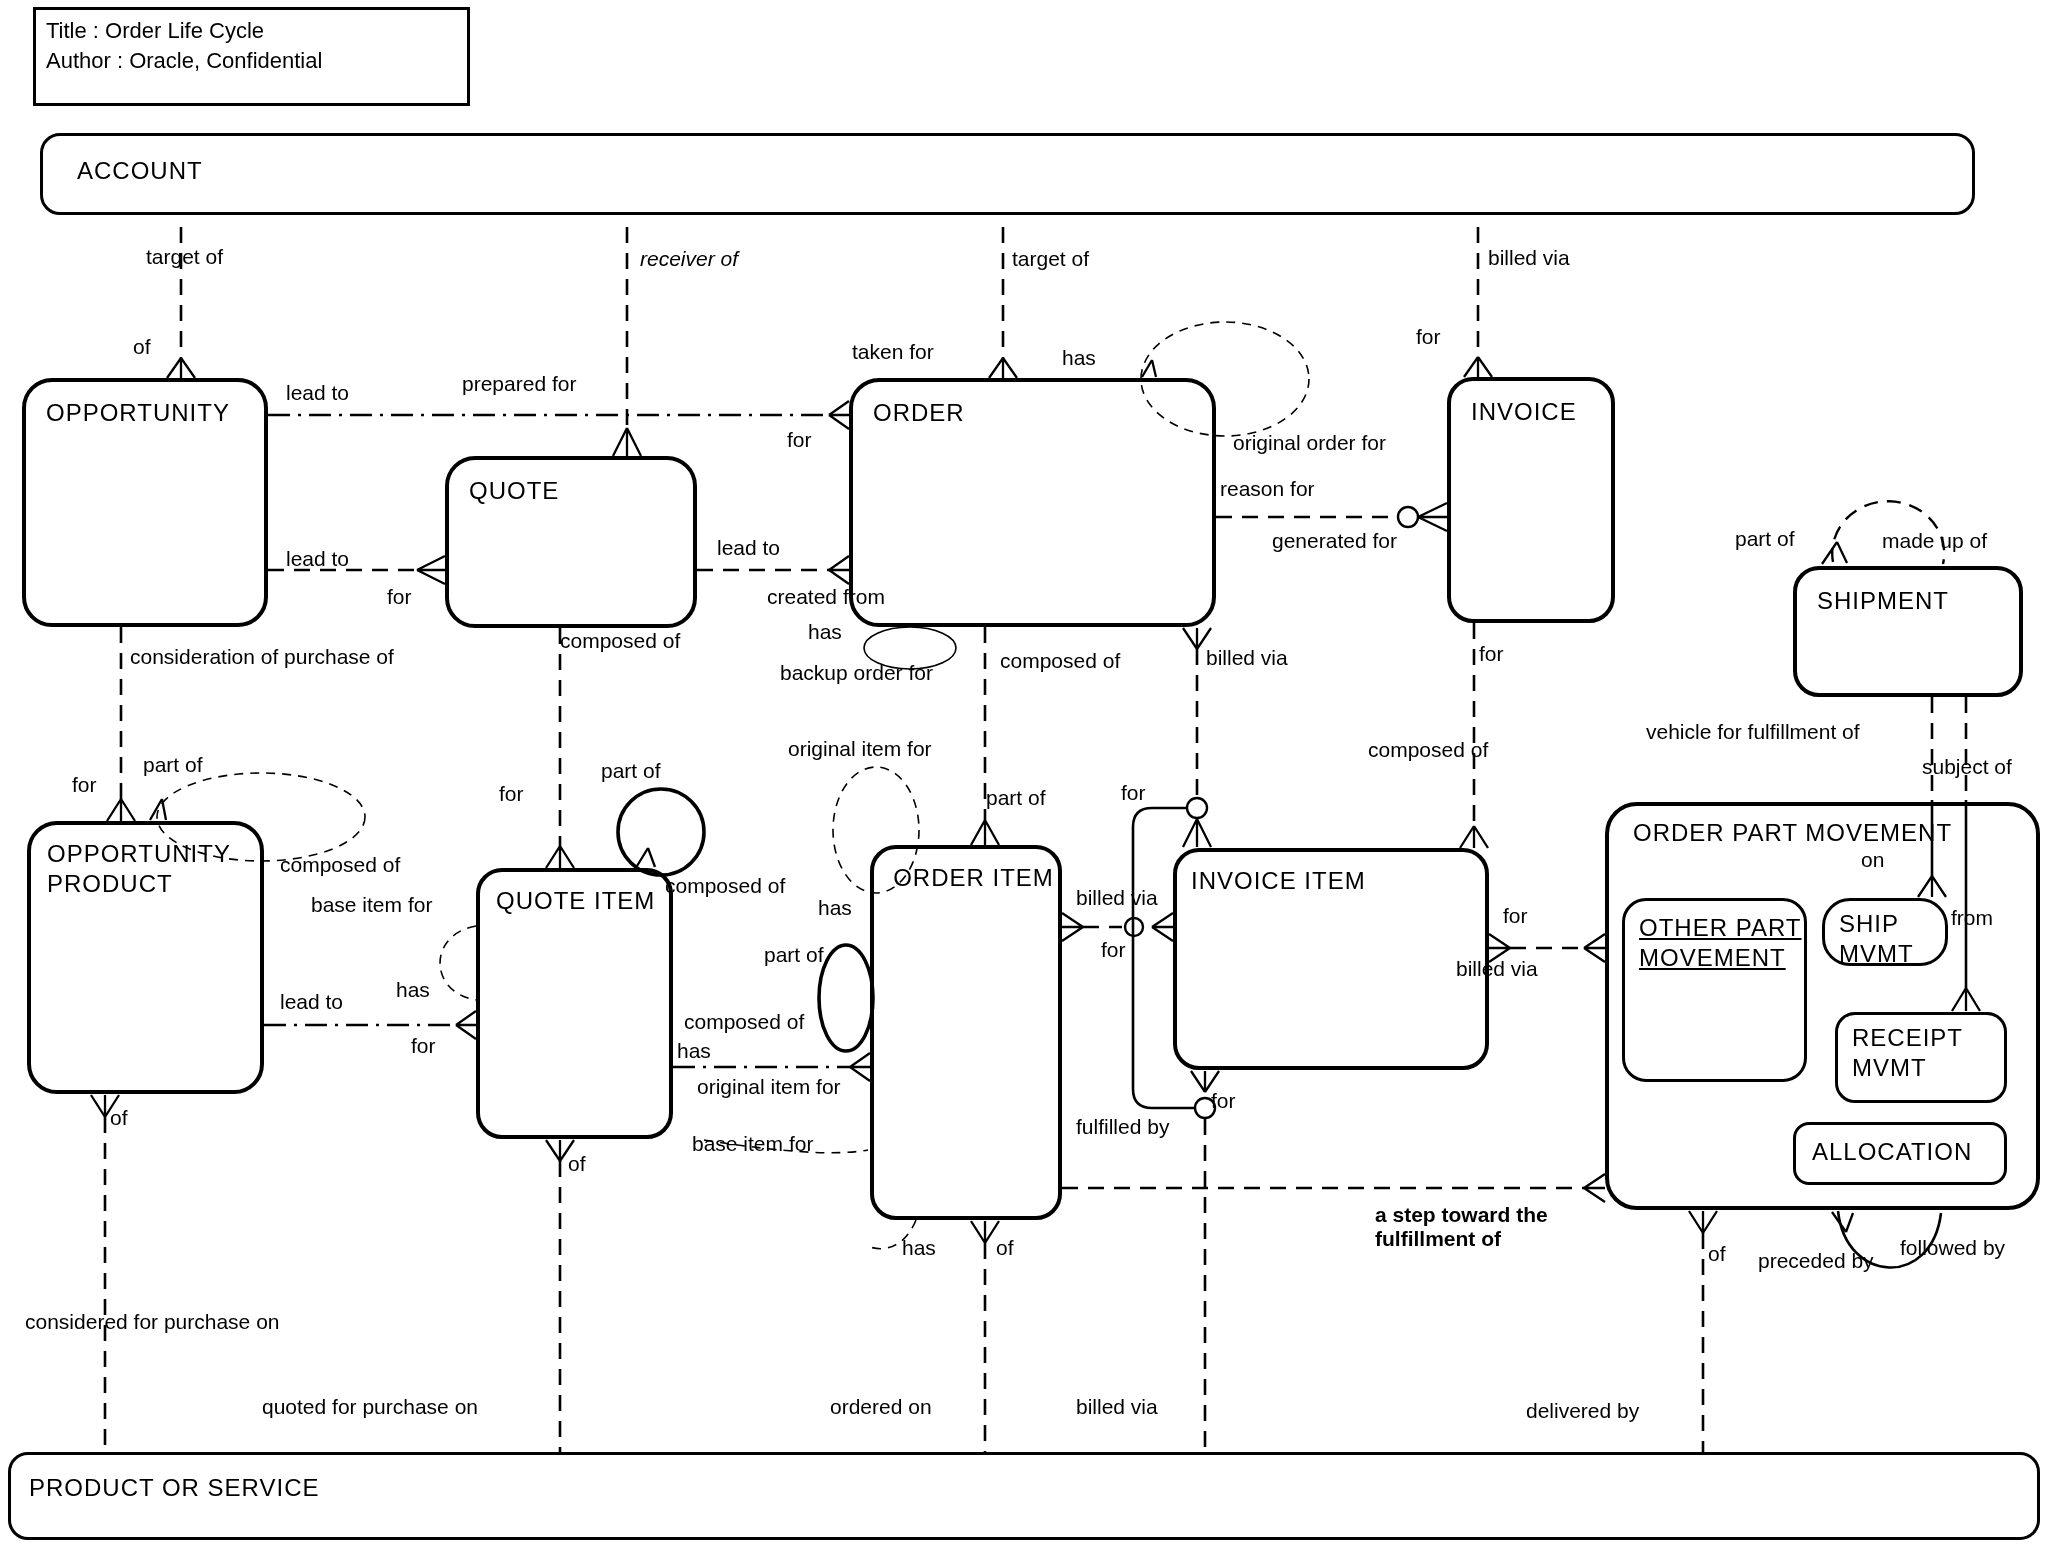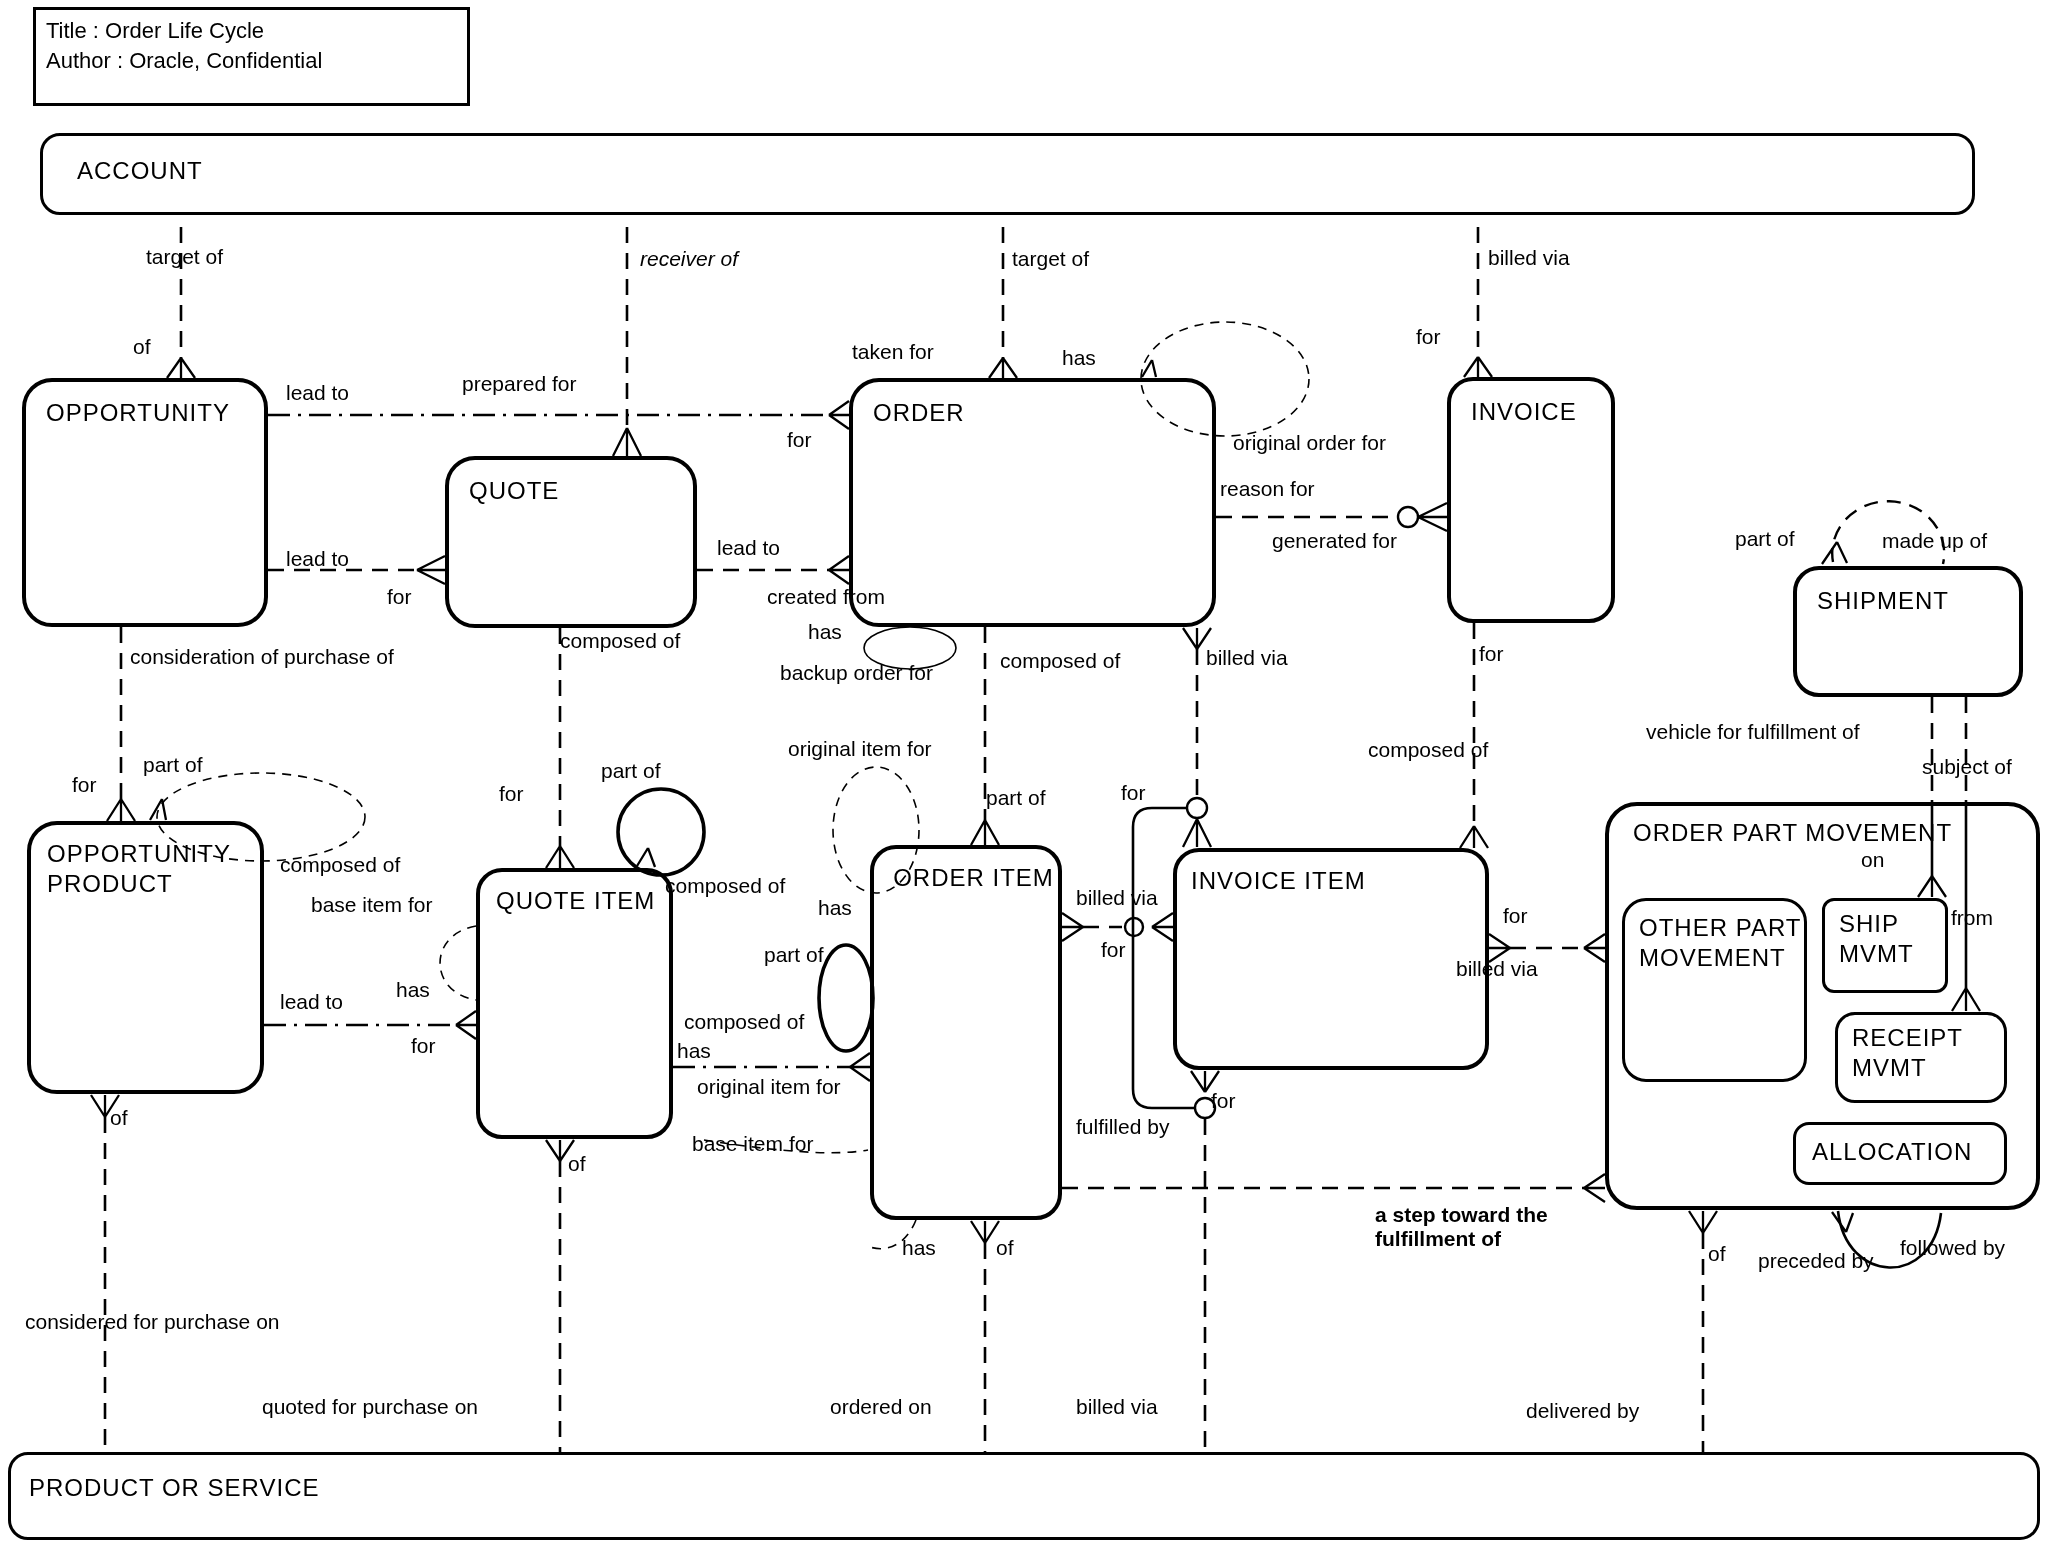--- a/index.html
+++ b/index.html
@@ -50,24 +50,24 @@
 PRODUCT</span></div>
 
   <div class="entity" style="left:476px;top:868px;width:197px;height:271px;border-radius:26px;padding:14px 0 0 16px;"><span>QUOTE ITEM</span></div>
 
   <div class="entity" style="left:870px;top:845px;width:192px;height:375px;border-radius:26px;padding:14px 1px 0 16px;text-align:center;"><span>ORDER ITEM</span></div>
 
   <div class="entity" style="left:1173px;top:848px;width:316px;height:222px;border-radius:26px;padding:14px 0 0 14px;"><span>INVOICE ITEM</span></div>
 
   <div class="entity" style="left:1605px;top:802px;width:435px;height:408px;border-radius:32px;padding:12px 0 0 24px;"><span>ORDER PART MOVEMENT</span></div>
 
-  <div class="entity thin" style="left:1622px;top:898px;width:185px;height:184px;border-radius:24px;padding:12px 0 0 14px;"><span>OTHER PART
+  <div class="entity thin" style="left:1622px;top:898px;width:185px;height:184px;border-radius:24px;padding:12px 0 0 14px;text-decoration:underline;"><span>OTHER PART
 MOVEMENT</span></div>
 
-  <div class="entity thin" style="left:1822px;top:898px;width:126px;height:95px;border-radius:12px;padding:8px 0 0 14px;"><span>SHIP
+  <div class="entity thin" style="left:1822px;top:898px;width:126px;height:68px;border-radius:28px;padding:8px 0 0 14px;"><span>SHIP
 MVMT</span></div>
 
   <div class="entity thin" style="left:1835px;top:1012px;width:172px;height:91px;border-radius:20px;padding:8px 0 0 14px;"><span>RECEIPT
 MVMT</span></div>
 
   <div class="entity thin" style="left:1793px;top:1122px;width:214px;height:63px;border-radius:16px;padding:12px 0 0 16px;"><span>ALLOCATION</span></div>
 
   <div class="entity" style="left:8px;top:1452px;width:2032px;height:88px;border-radius:20px;border-width:3px;padding:18px 0 0 18px;"><span>PRODUCT OR SERVICE</span></div>
 
   <div id="labels-layer">

